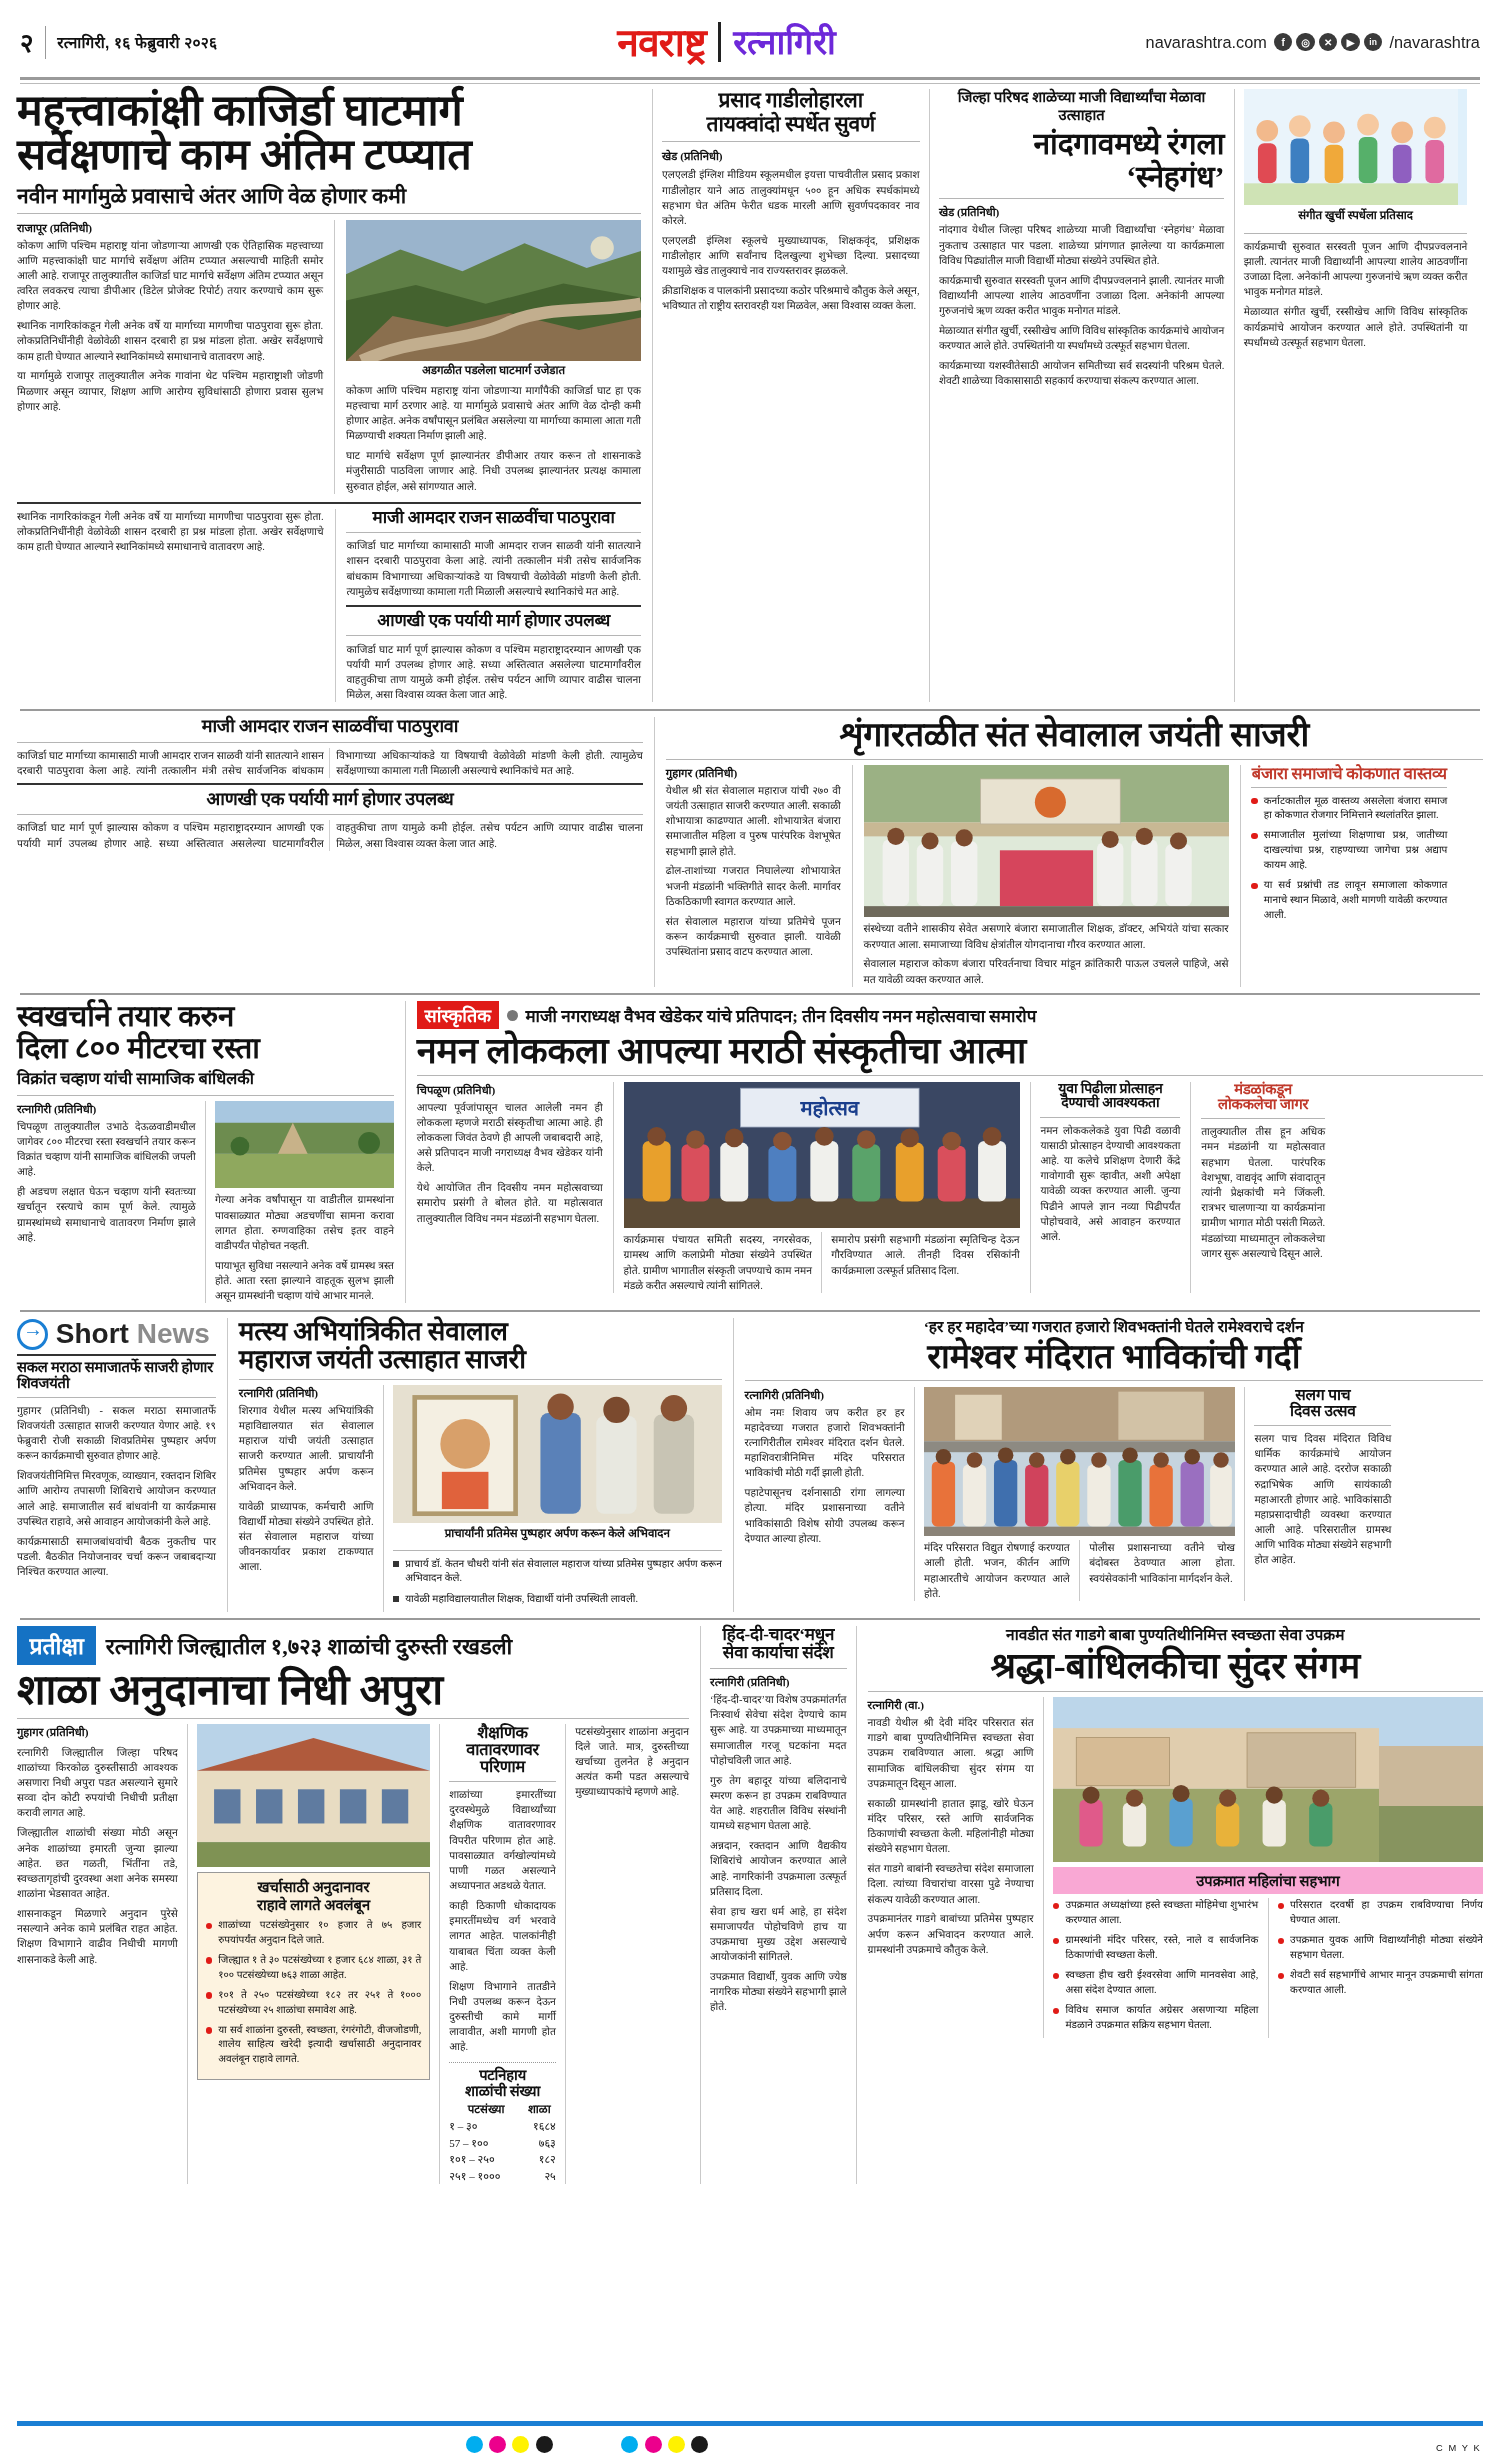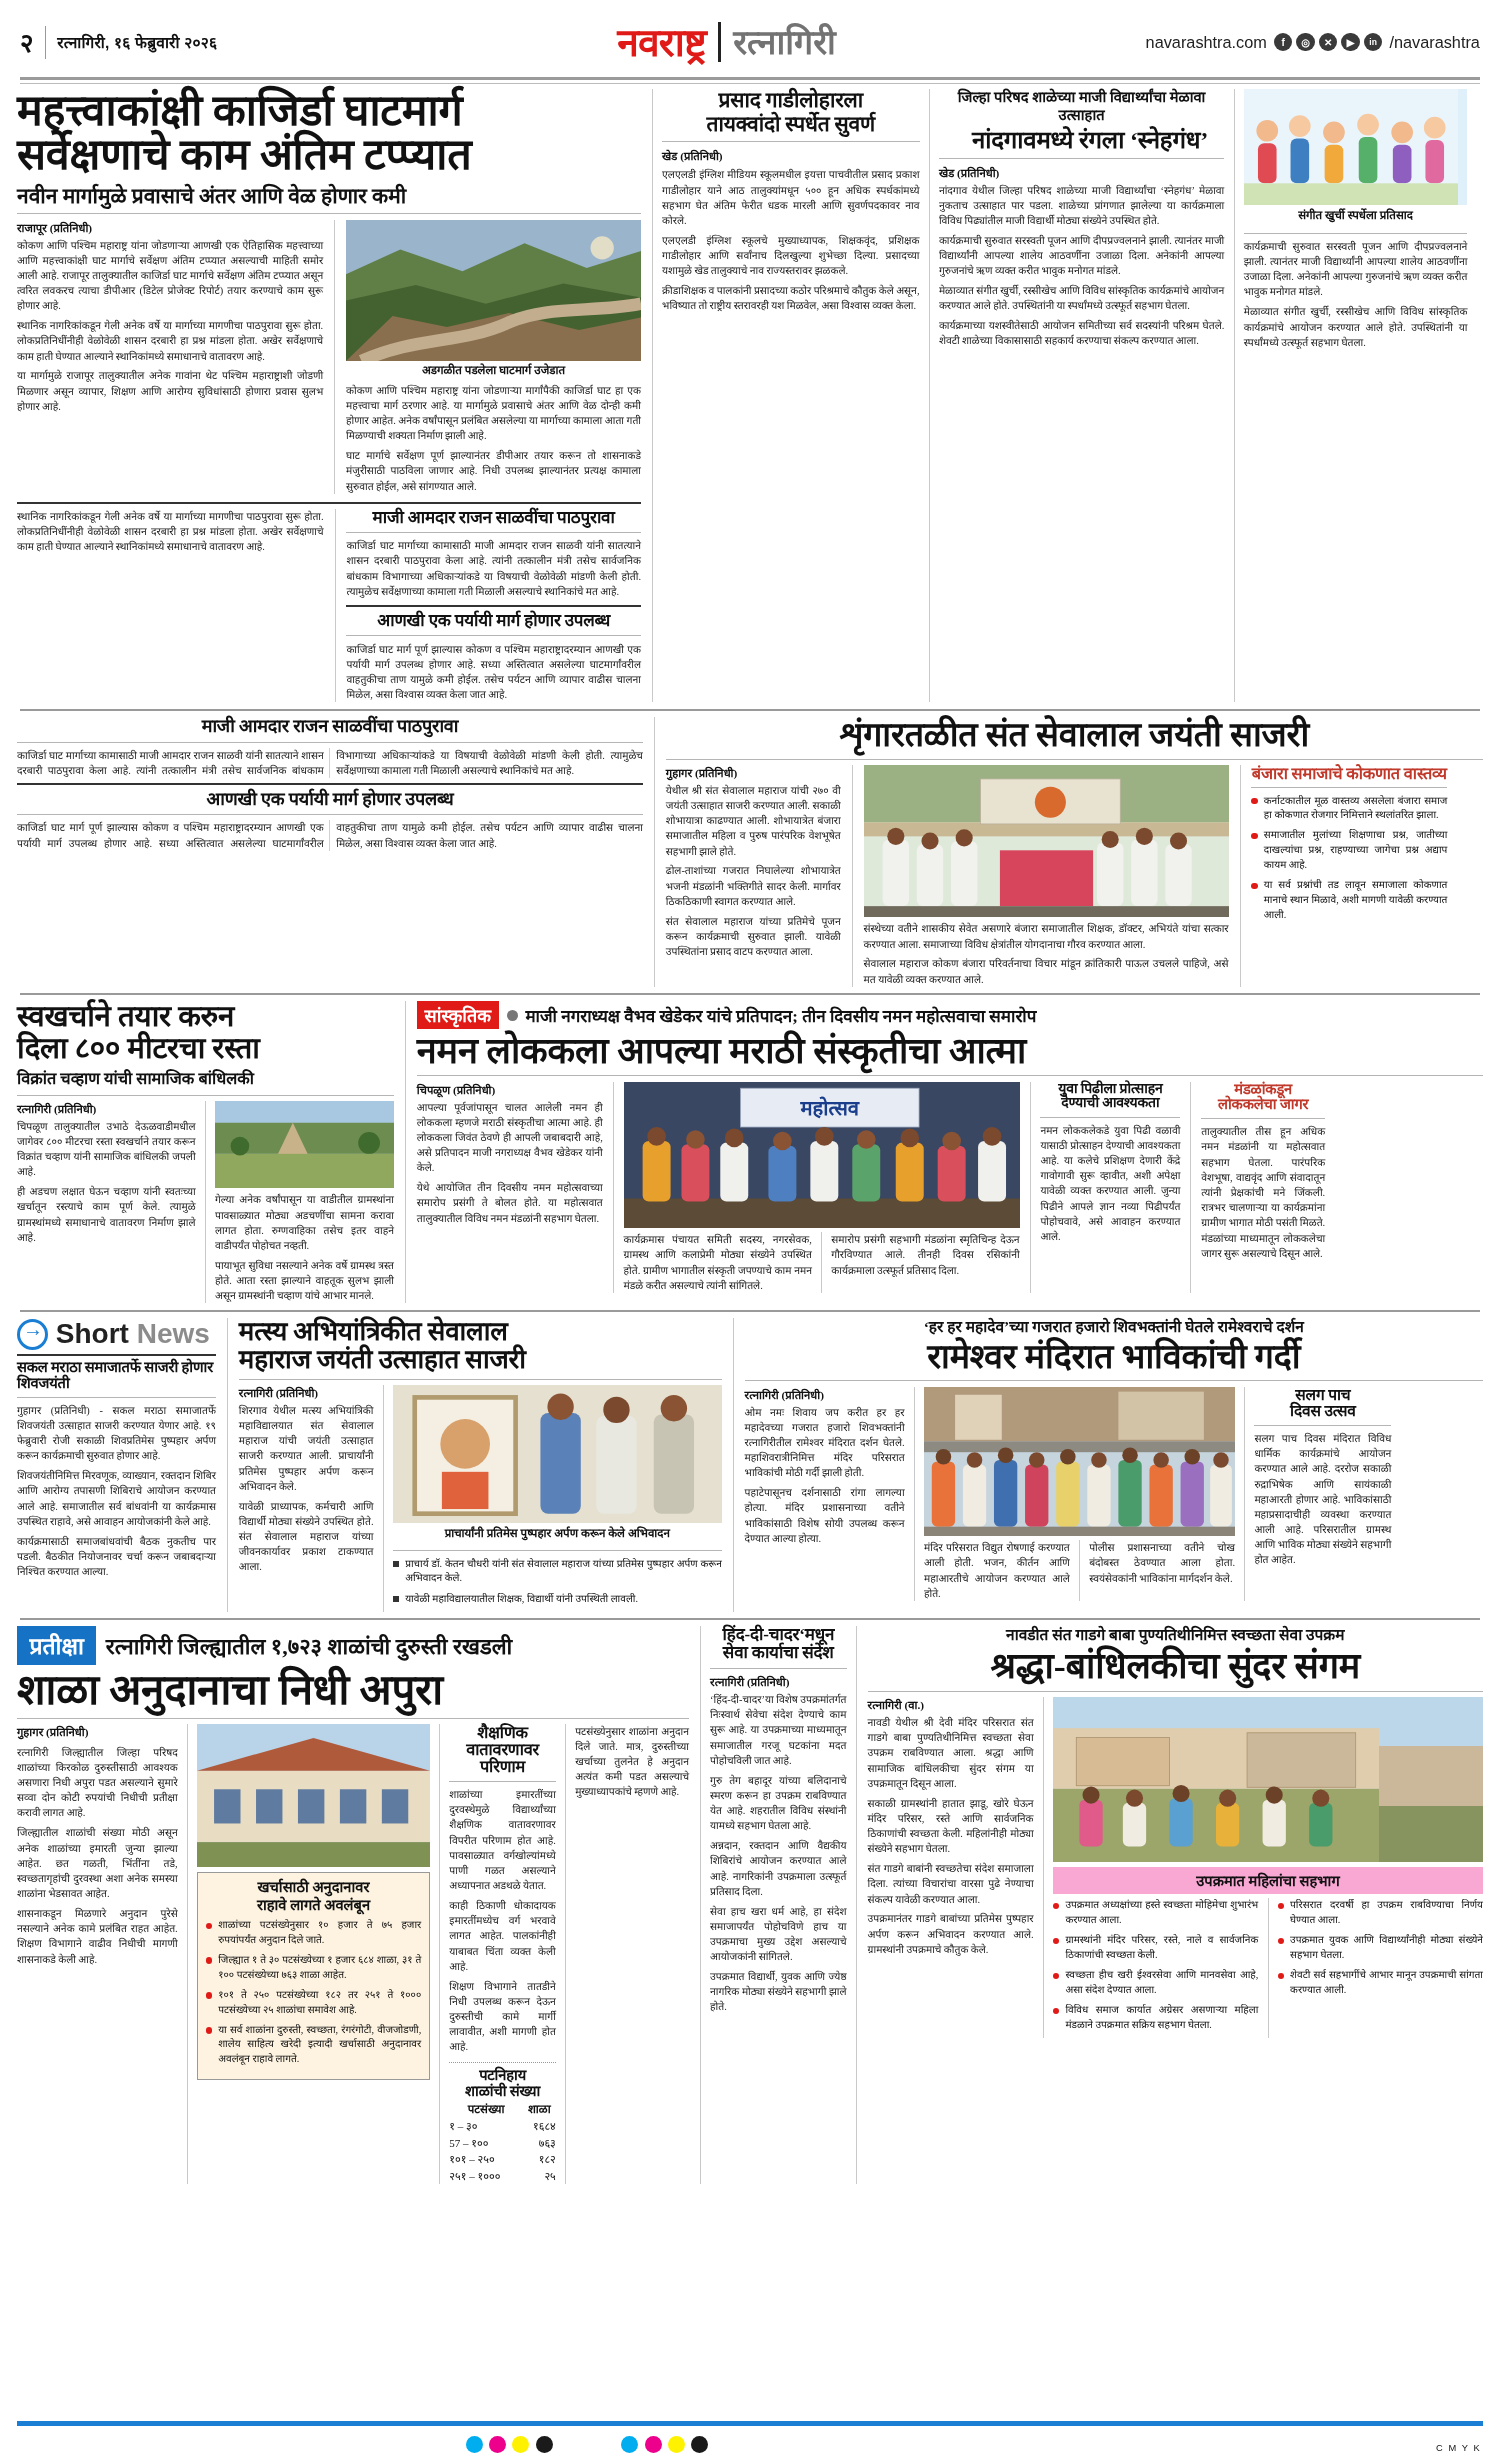--- a/index.html
+++ b/index.html
@@ -19,21 +19,21 @@
   .pageno { font-size: 26px; font-weight: 700; font-family: "Liberation Sans", sans-serif; }
   .mh-div { width: 1.6px; height: 33px; background: #999; }
   .mh-date { font-size: 15.5px; font-weight: 600; font-family: "Liberation Sans", sans-serif; letter-spacing: 0.2px; }
   .mh-center { flex: 1; display: flex; align-items: center; justify-content: center; gap: 12.4px; }
   .logo-main {
     font-size: 39px; font-weight: 900; color: #e01b17;
     font-family: "Liberation Sans", sans-serif; letter-spacing: -0.8px;
     line-height: 1;
   }
   .logo-bar { width: 2.3px; height: 40px; background: #222; }
-  .logo-edition { font-size: 34px; font-weight: 800; color: #737373; font-family: "Liberation Sans", sans-serif; line-height: 1; }
+  .logo-edition { font-size: 34px; font-weight: 800; color: #6d28d9; font-family: "Liberation Sans", sans-serif; line-height: 1; }
   .mh-right { flex: 0 0 373px; display: flex; align-items: center; justify-content: flex-end; gap: 7px; }
   .mh-site { font-size: 16.3px; font-family: "Liberation Sans", sans-serif; color: #222; }
   .socials { display: flex; gap: 3.9px; }
   .soc { width: 18.6px; height: 18.6px; border-radius: 50%; background: #3a3a3a; color: #fff;
          font-size: 10px; font-family: "Liberation Sans", sans-serif; display: flex; align-items: center; justify-content: center; font-weight: 700;}
   .mh-handle { font-size: 16.3px; font-family: "Liberation Sans", sans-serif; color: #222; }
   .rule-thick { height: 3.9px; background: #9a9a9a; margin: 1.6px 3.1px 0 3.1px; }
   .rule-thin { height: 1.6px; background: #bbb; margin: 2.3px 3.1px 0 3.1px; }
 
   
@@ -57,21 +57,21 @@
   .col-a { width: 635px; padding-right: 11px; }
   .col-b { width: 276px; padding: 0 9.3px; }
   .col-c { width: 304px; padding: 0 9.3px; }
   .col-d { width: 233px; padding-left: 9.3px; }
 
   .lead-hl { font-size: 43px; line-height: 1.02; }
   .lead-sub { font-size: 21px; font-weight: 700; margin-top: 7px; line-height: 1.15; }
   .two-col { column-count: 2; column-gap: 12.4px; column-rule: 0.8px solid #d0d0d0; }
 
   .hl-b { font-size: 21px; text-align: center; line-height: 1.12; }
-  .hl-c { font-size: 24px; text-align: left; line-height: 1.1; margin-left: 33px; }
+  .hl-c { font-size: 30px; text-align: right; line-height: 1.1; margin-left: 33px; }
   .boxnote { border: 0.8px solid #999; padding: 6.2px 7.8px; }
   .boxnote h4 { font-size: 14.7px; text-align: center; font-weight: 800; margin-bottom: 3.9px; line-height: 1.15;}
 
   .redtag { background: #e01b17; color: #fff; font-size: 18px; font-weight: 800; padding: 1.6px 7.8px; font-family: "Liberation Sans", sans-serif; }
   .bluetag { background: #1572c4; color: #fff; font-size: 23px; font-weight: 800; padding: 3.1px 12.4px; font-family: "Liberation Sans", sans-serif; }
 
   .shortnews-hd { display: flex; align-items: center; gap: 7.8px; }
   .sn-arrow { width: 31px; height: 31px; border-radius: 50%; border: 3.9px solid #1a7fd4; position: relative; }
   .sn-arrow:after { content: "\2192"; position: absolute; left: 3.1px; top: -3.1px; font-size: 20px; color: #1a7fd4; font-weight: 900;}
   .sn-t1 { font-size: 28px; font-weight: 900; color: #222; font-family: "Liberation Sans", sans-serif; }

